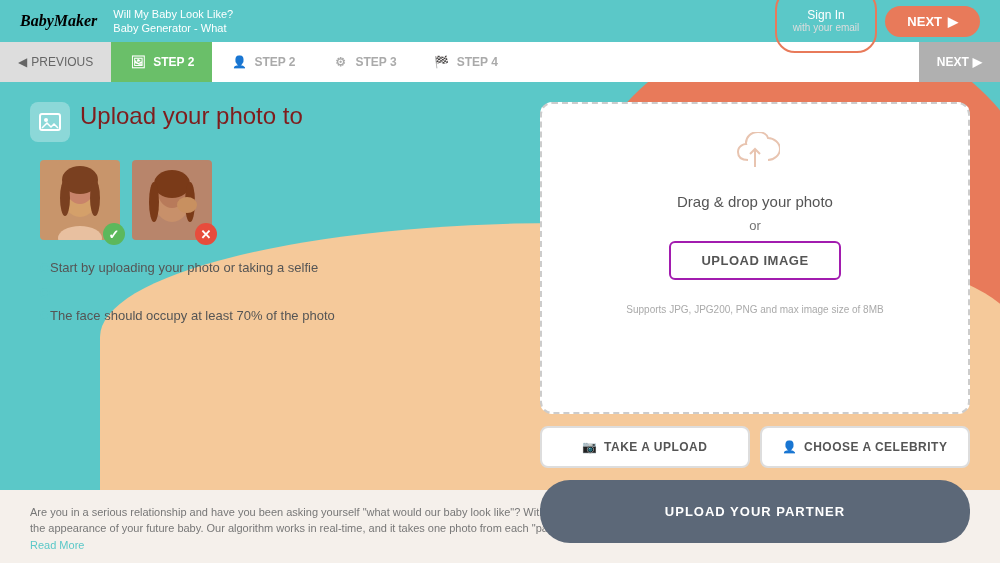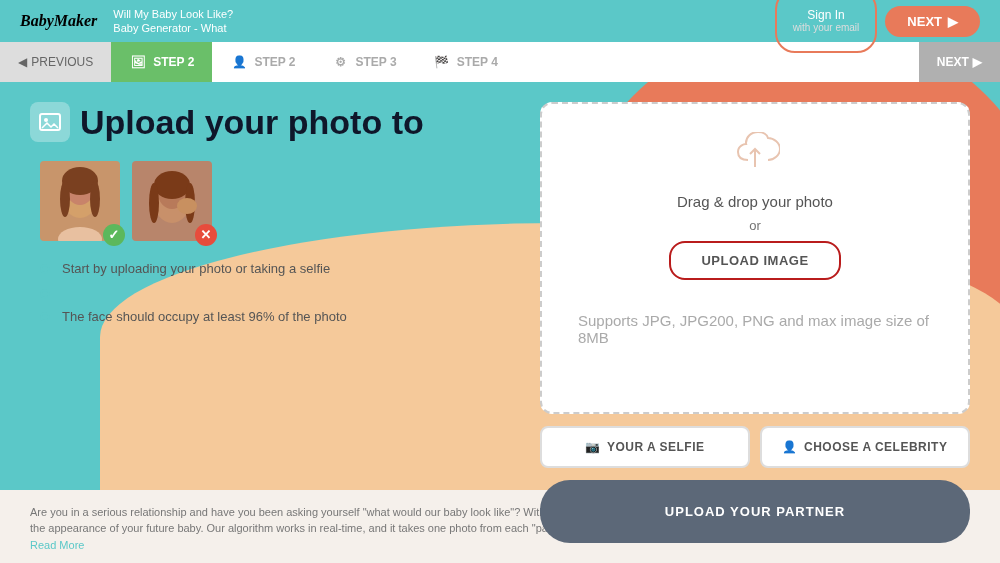--- a/index.html
+++ b/index.html
@@ -169,23 +169,23 @@
       background: rgba(255,255,255,0.3);
       border-radius: 8px;
       display: flex;
       align-items: center;
       justify-content: center;
       font-size: 20px;
       color: white;
       flex-shrink: 0;
     }
     .title-text {
-      font-size: 34px;
-      font-weight: bold;
-      color: #0f172a;
+      font-size: 24px;
+      font-weight: normal;
+      color: #7f1d1d;
       line-height: 1.2;
     }
 
     
     .photo-examples {
       display: flex;
       gap: 12px;
       margin-bottom: 20px;
       margin-left: 10px;
     }
@@ -212,21 +212,21 @@
     .badge-no { background: #e74c3c; }
 
     
     .instructions {
       list-style: none;
       margin-left: 10px;
     }
     .instructions li {
       display: flex;
       align-items: flex-start;
-      gap: 12px;
+      gap: 0;
       font-size: 13px;
       color: #555;
       margin-bottom: 10px;
     }
     .bullet {
       width: 10px;
       height: 10px;
       border: 2px solid #5bc8c8;
       border-radius: 50%;
       flex-shrink: 0;
@@ -242,21 +242,21 @@
       display: flex;
       flex-direction: column;
       gap: 12px;
     }
 
     
     .upload-box {
       background: white;
       border: 2px dashed #ccc;
       border-radius: 12px;
-      padding: 28px 36px;
+      padding: 28px 46px;
       display: flex;
       flex-direction: column;
       align-items: center;
       gap: 8px;
       flex: 1;
     }
     .upload-cloud-icon {
       font-size: 40px;
       color: #e8c4b0;
       margin-bottom: 4px;
@@ -265,33 +265,33 @@
       font-size: 15px;
       color: #555;
       font-weight: 500;
     }
     .or-text {
       font-size: 13px;
       color: #737373;
     }
     .upload-image-btn {
       background: white;
-      border: 2px solid #b91c1c;
-      border-radius: 16px;
+      border: 2px solid #a21caf;
+      border-radius: 6px;
       padding: 10px 30px;
       font-size: 13px;
       font-weight: bold;
       color: #555;
       cursor: pointer;
       letter-spacing: 0.5px;
     }
     .supports-text {
-      font-size: 15px;
+      font-size: 10px;
       color: #aaa;
-      margin-top: 24px;
+      margin-top: 16px;
     }
 
     
     .action-row {
       display: flex;
       gap: 10px;
     }
     .selfie-btn, .celebrity-btn {
       flex: 1;
       background: white;
@@ -446,21 +446,21 @@
     <ul class="instructions">
       <li>
         <div class="bullet"></div>
         <span>Start by uploading your photo or taking a selfie</span>
       </li>
       <li>
         <div class="bullet"></div>
       </li>
       <li>
         <div class="bullet"></div>
-        <span>The face should occupy at least 96% of the photo</span>
+        <span>The face should occupy at least 70% of the photo</span>
       </li>
     </ul>
   </div>
 
   <div class="right-panel">
 
     <div class="upload-box">
       <div class="upload-cloud-icon">
         <svg width="50" height="40" viewBox="0 0 50 40" fill="none">
           <path d="M38 28 C44 28 50 23 50 17 C50 11 44 6 38 6 C37 2.5 33 0 28 0 C21 0 16 5 16 11 C16 11.3 16 11.6 16.1 12 C14.2 12 8 13.5 8 20 C8 26 13 28 18 28" stroke="#e8c4b0" stroke-width="2" fill="none"></path>
@@ -470,21 +470,21 @@
       </div>
       <div class="drag-drop-text">Drag &amp; drop your photo</div>
       <div class="or-text">or</div>
       <button class="upload-image-btn">UPLOAD IMAGE</button>
       <div class="supports-text">Supports JPG, JPG200, PNG and max image size of 8MB</div>
     </div>
 
     <div class="action-row">
       <button class="selfie-btn">
         <span>📷</span>
-        <span>YOUR A SELFIE</span>
+        <span>TAKE A UPLOAD</span>
       </button>
       <button class="celebrity-btn">
         <span>👤</span>
         <span>CHOOSE A CELEBRITY</span>
       </button>
     </div>
 
     <button class="upload-partner-btn">UPLOAD YOUR PARTNER</button>
 
   </div>

